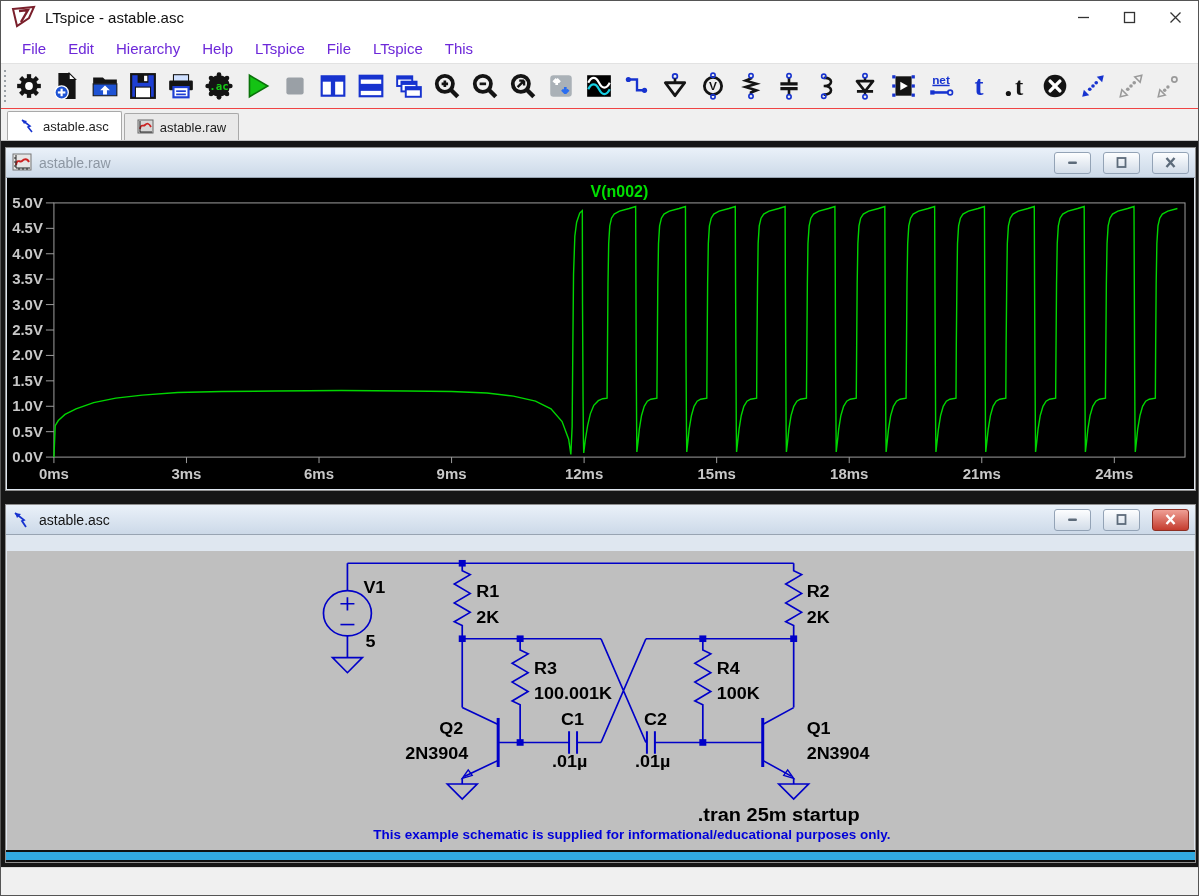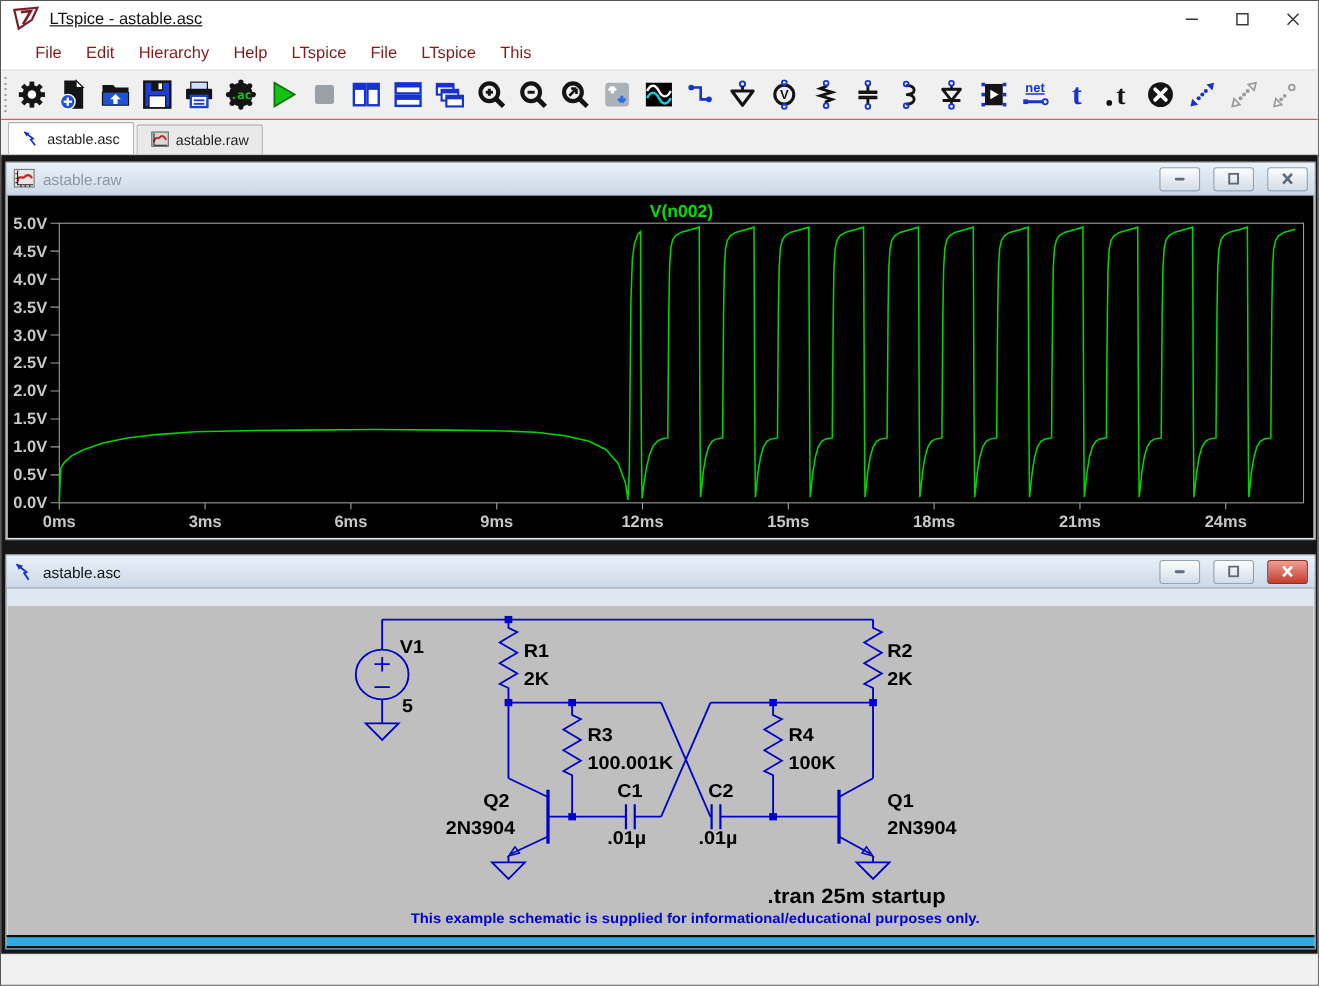--- a/index.html
+++ b/index.html
@@ -1,24 +1,24 @@
 <!DOCTYPE html>
 <html><head>
 <meta charset="utf-8">
 <style>
   html,body{margin:0;padding:0;background:#777;}
   .app{position:relative;width:1199px;height:896px;background:#fff;border:1px solid #555;
        box-sizing:border-box;font-family:"Liberation Sans",sans-serif;overflow:hidden;-webkit-user-select:none;user-select:none;}
   
-  .titlebar{height:32px;display:flex;align-items:center;background:#fff;text-decoration:underline;}
+  .titlebar{height:32px;display:flex;align-items:center;background:#fff;}
   .titlebar .logo{width:26px;height:24px;margin:0 8px 0 10px;flex:none;}
   .titlebar .title{font-size:15px;color:#111;flex:1;}
   .winbtn{width:46px;height:31px;display:flex;align-items:center;justify-content:center;flex:none;}
   
-  .menubar{height:30px;display:flex;align-items:center;background:#fff;padding-left:20px;font-size:15px;color:#7f1d1d;}
+  .menubar{height:30px;display:flex;align-items:center;background:#fff;padding-left:10px;font-size:15px;color:#6d28d9;}
   .menu-item{padding:4px 11px;}
   
   .toolbar{height:46px;background:#f0f0f0;border-top:1px solid #e2e2e2;border-bottom:1px solid #ef4444;
            display:flex;align-items:center;padding-left:14px;box-sizing:border-box;overflow:hidden;position:relative;}
   .toolbar .gripper{position:absolute;left:3px;top:6px;bottom:6px;width:4px;
       background-image:repeating-linear-gradient(#9aa0a6 0 2px,transparent 2px 5px);background-size:2px 100%;background-repeat:no-repeat;}
   .tool{width:28px;height:28px;margin-right:10px;flex:none;}
   .tool svg{width:100%;height:100%;display:block;}
   
   .tabbar{height:32px;background:#f0f0f0;border-bottom:1px solid #c4c4c4;display:flex;align-items:flex-end;padding-left:6px;box-sizing:border-box;}

